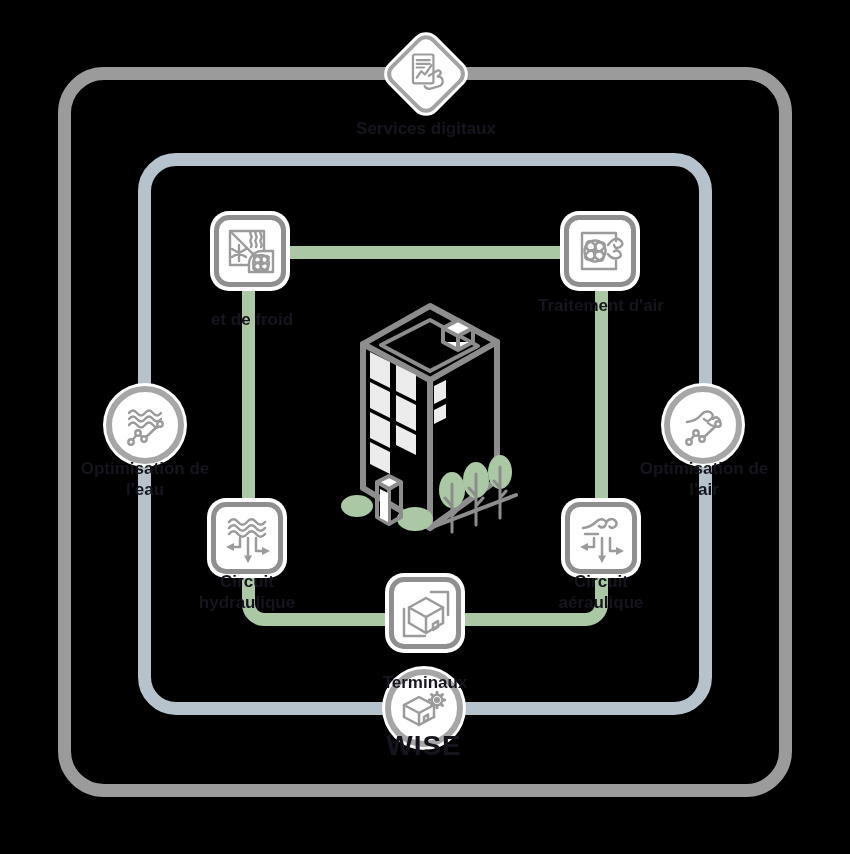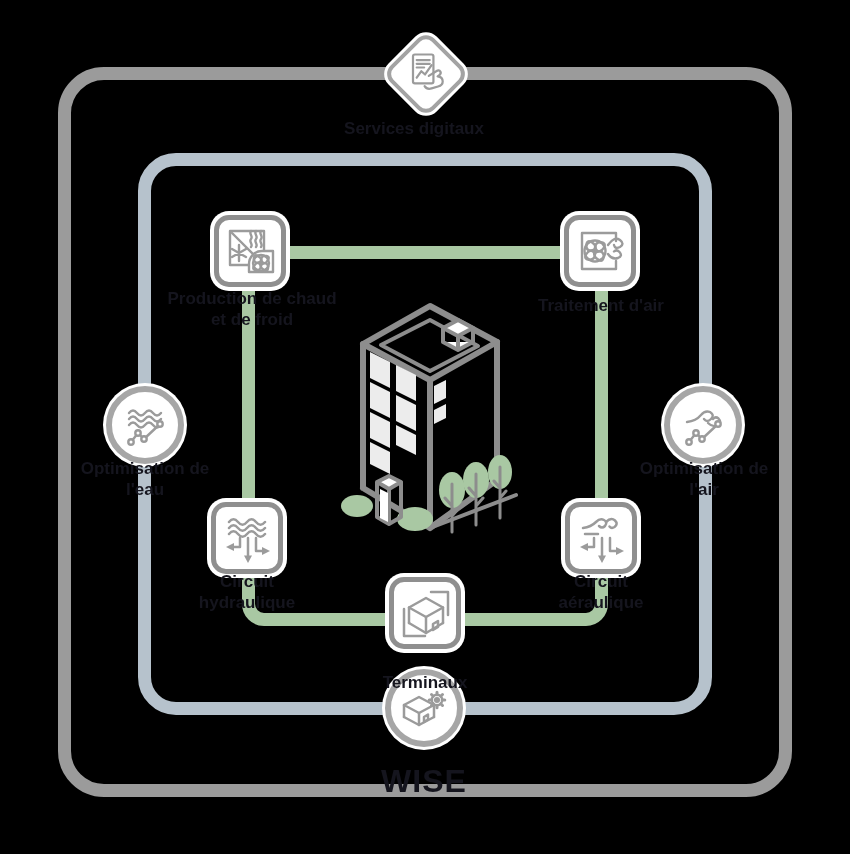--- a/index.html
+++ b/index.html
@@ -29,29 +29,29 @@
   #node-opt-air{left:664px;top:386px;}
   #node-wise{left:385px;top:669px;}
 
   .glyph{color:var(--glyph,#9b9b9b);display:block;}
 
   .lbl{
     position:absolute;z-index:4;transform:translateX(-50%);
     text-align:center;color:var(--ink,#15151e);
     font-weight:bold;font-size:17px;line-height:21px;white-space:nowrap;
   }
-  #lbl-services{left:414px;top:118px;}
+  #lbl-services{left:426px;top:118px;}
   #lbl-production{left:252px;top:288px;}
   #lbl-traitement{left:601px;top:295px;}
   #lbl-opt-eau{left:145px;top:458px;}
   #lbl-opt-air{left:704px;top:458px;}
   #lbl-hydraulique{left:247px;top:571px;}
   #lbl-aeraulique{left:601px;top:571px;}
   #lbl-terminaux{left:425px;top:648px;margin-top:24px;}
-  #lbl-wise{left:424px;top:759px;font-size:32px;line-height:44px;font-weight:900;letter-spacing:1px;}
+  #lbl-wise{left:424px;top:724px;font-size:28px;line-height:44px;font-weight:900;letter-spacing:1px;}
 
   #building{position:absolute;left:330px;top:292px;width:200px;height:250px;z-index:2;}
 </style>
 </head>
 <body>
 
 <div id="canvas">
 
   <div class="frame" id="outer-frame"></div>
   <div class="frame" id="blue-frame"></div>
@@ -247,21 +247,21 @@
         <path d="M41,12.2 V14.8 M41,25.2 V27.8 M33.2,20 H35.8 M46.2,20 H48.8"></path>
         <path d="M35.5,14.5 L37.3,16.3 M44.7,23.7 L46.5,25.5 M46.5,14.5 L44.7,16.3 M37.3,23.7 L35.5,25.5"></path>
       </g>
     </svg>
   </div>
 
   <div class="lbl" id="lbl-services">
     <span>Services digitaux</span>
   </div>
   <div class="lbl" id="lbl-production">
-    <span>Production de chaud</span><br>
+    <br>
     <span>et de froid</span>
   </div>
   <div class="lbl" id="lbl-traitement">
     <span>Traitement d'air</span>
   </div>
   <div class="lbl" id="lbl-opt-eau">
     <span>Optimisation de</span><br>
     <span>l'eau</span>
   </div>
   <div class="lbl" id="lbl-opt-air">

